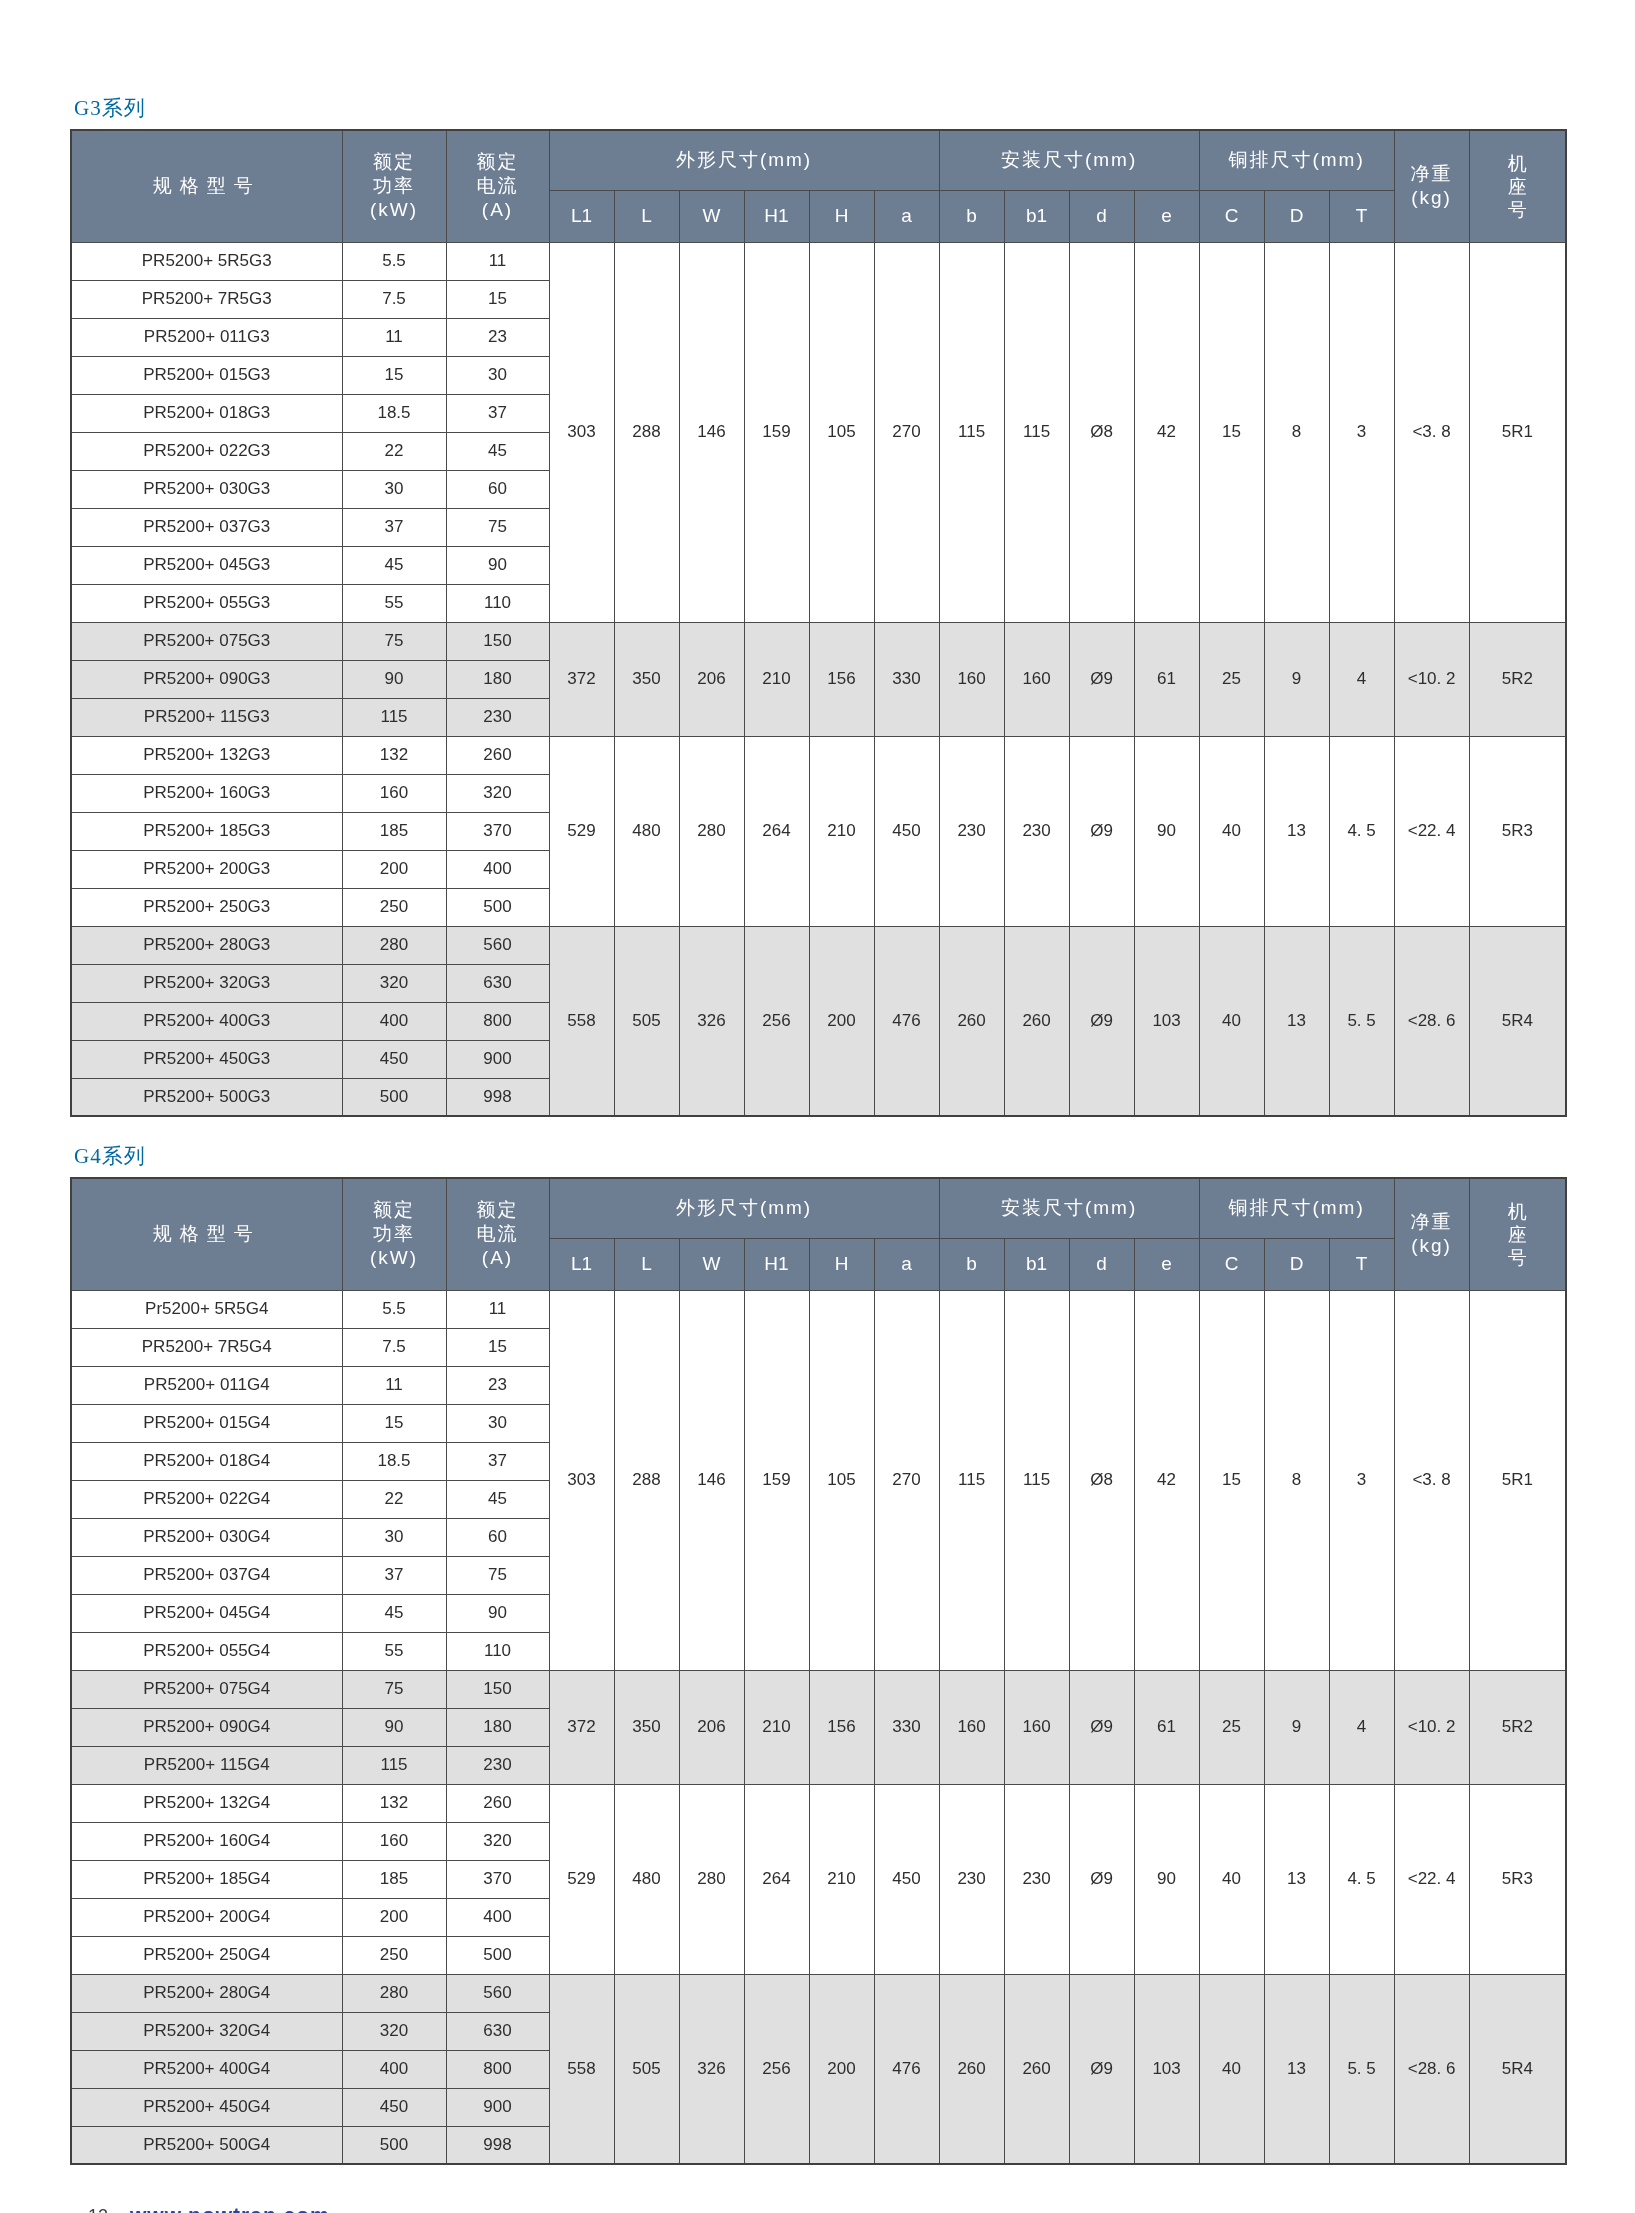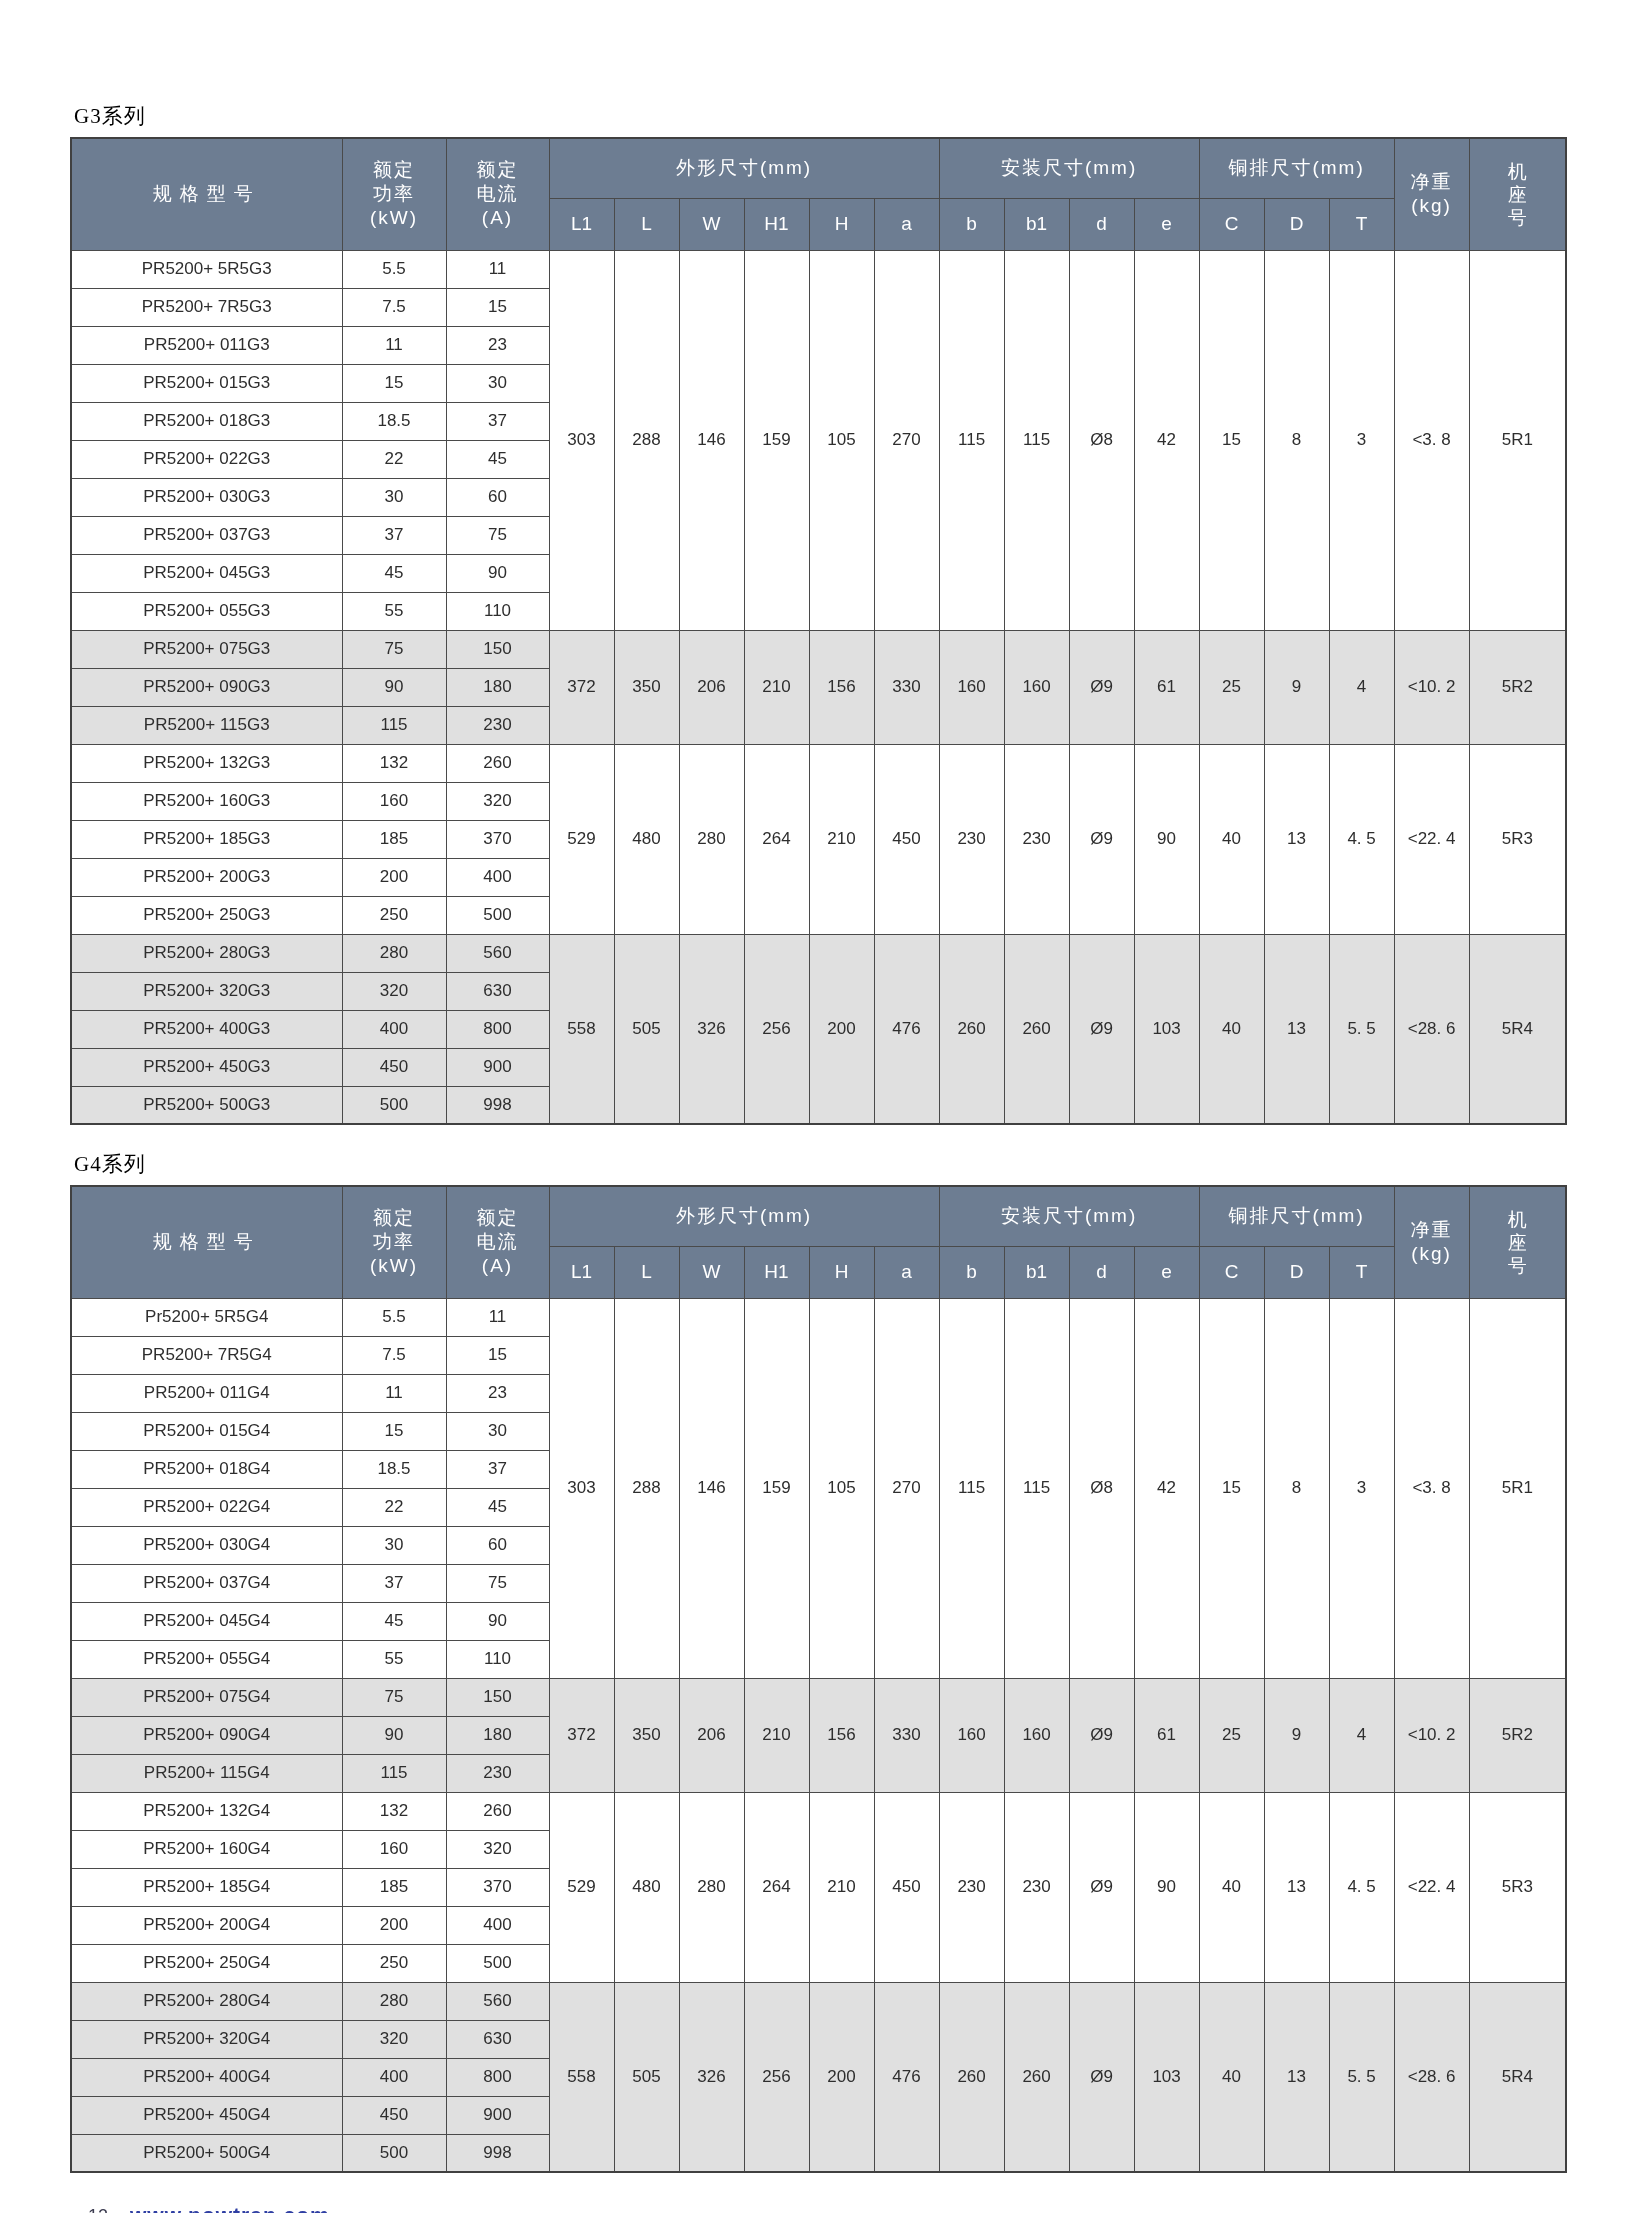--- a/index.html
+++ b/index.html
@@ -5,21 +5,21 @@
   html,body{margin:0;padding:0;background:#ffffff;}
   .page{
     position:relative;width:1635px;height:2213px;background:#ffffff;overflow:hidden;
     font-family:"Liberation Sans","DejaVu Sans",sans-serif;
   }
   .section{position:absolute;left:70px;}
   #sec0{top:96px;}
   #sec1{top:1144px;}
   .section-label{
     font-family:"Liberation Serif","DejaVu Serif",serif;
-    font-size:21px;line-height:24px;color:#000000;margin:8px 0 9px 4px;letter-spacing:1px;
+    font-size:21px;line-height:24px;color:#0369a1;margin:0 0 9px 4px;letter-spacing:1px;
   }
   table.spec{
     border-collapse:collapse;table-layout:fixed;width:1495px;background:#ffffff;
     border:2px solid #404040;
   }
   table.spec th,table.spec td{
     border:1px solid #4a4a4a;text-align:center;vertical-align:middle;
     white-space:nowrap;padding:0;overflow:hidden;
   }
   table.spec thead th{

